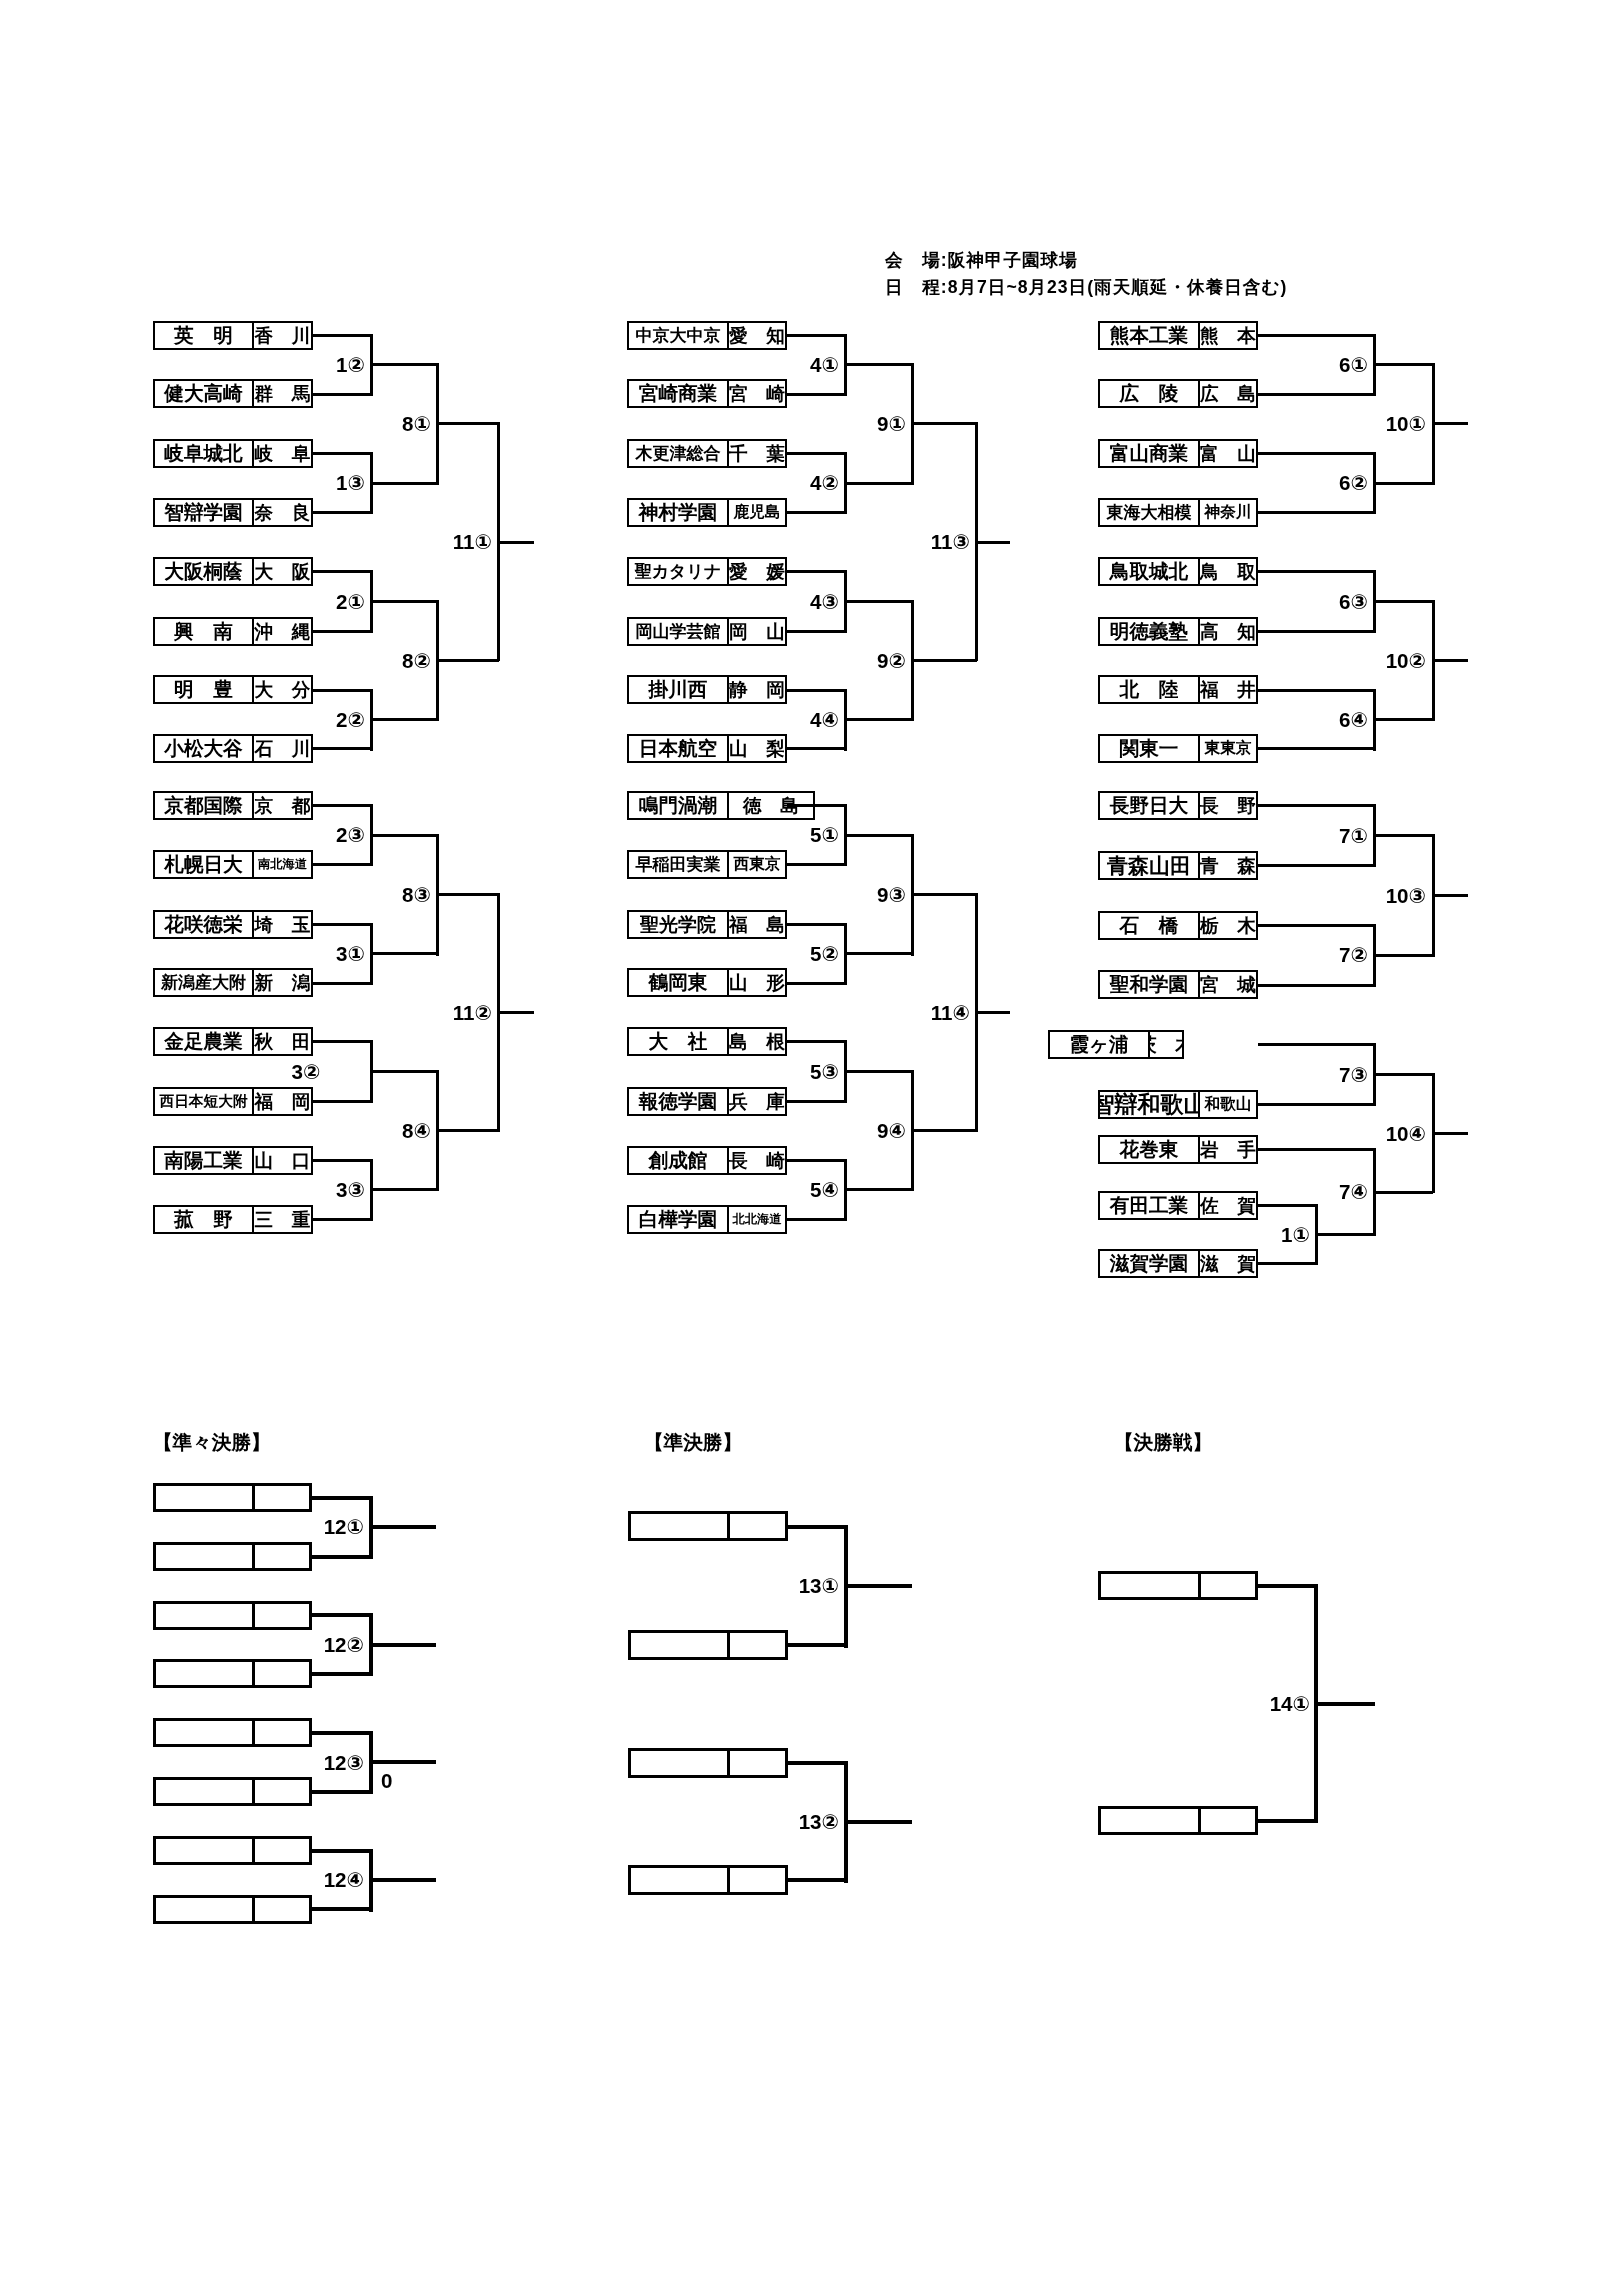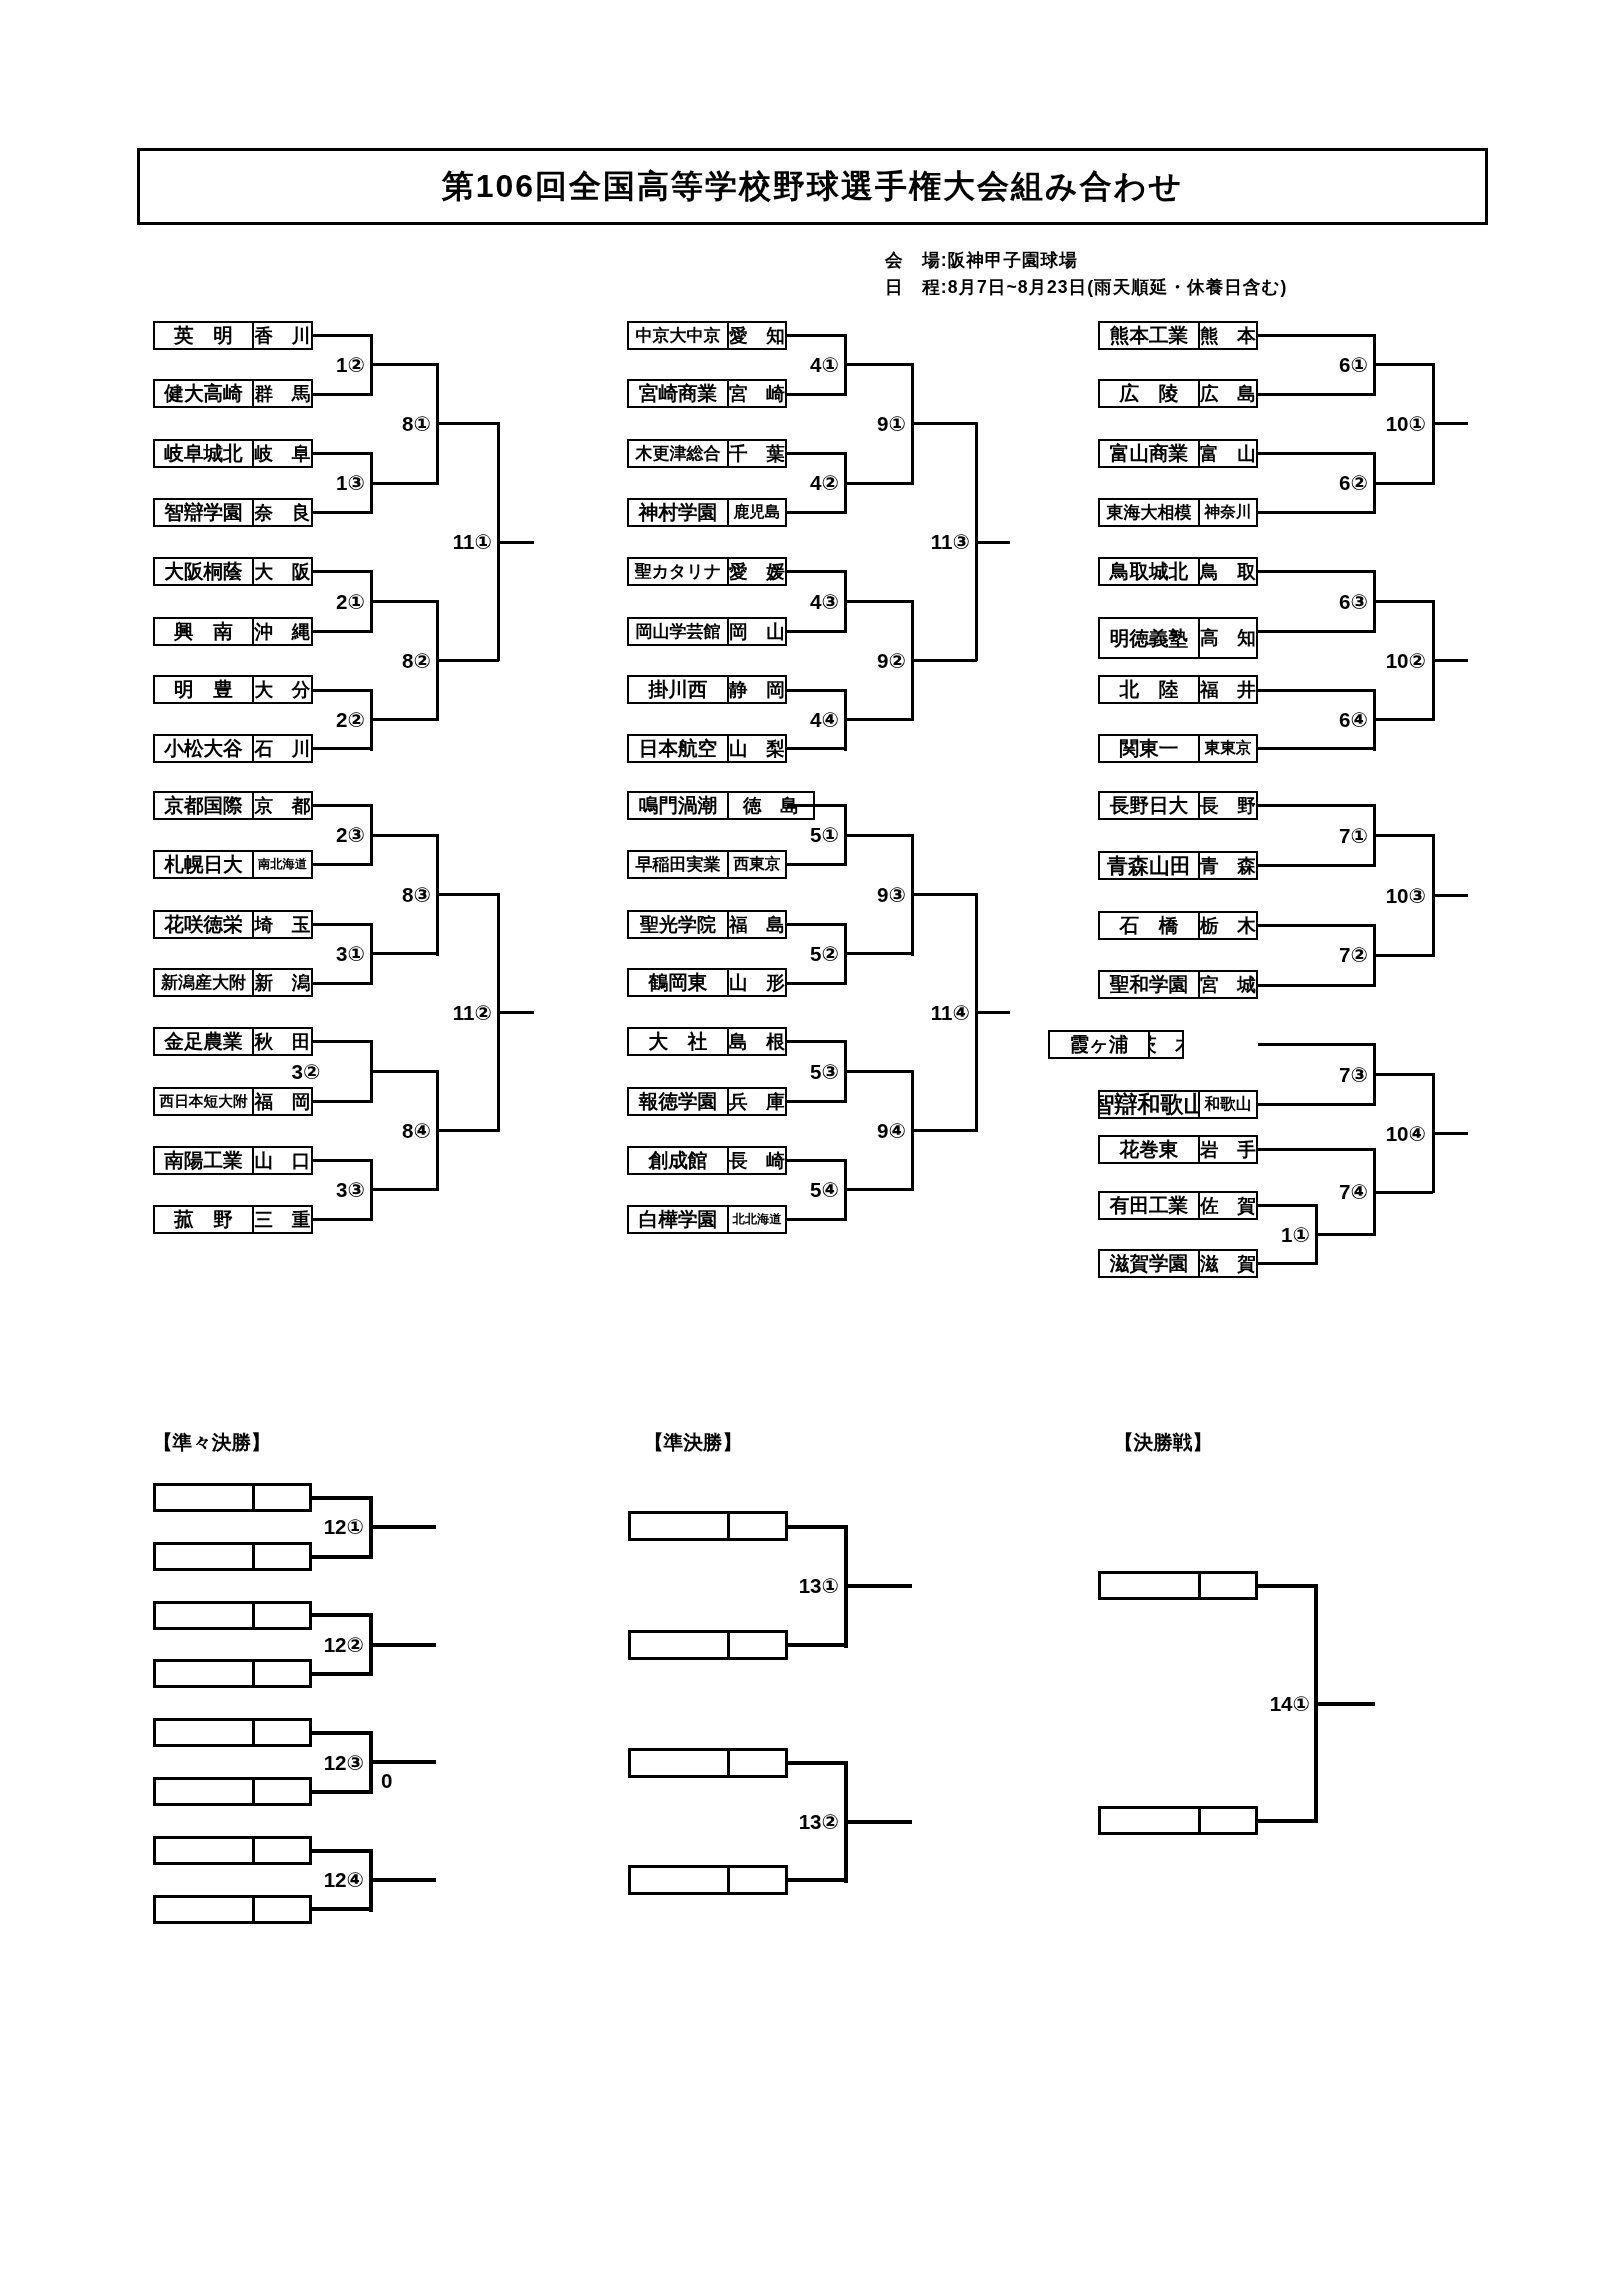--- a/index.html
+++ b/index.html
@@ -16,23 +16,20 @@
   .cell.name{border-right:2.9px solid #000;}
   .team-box.thick .cell.name{border-right-width:3.9px;}
   .line{background:#000;}
   .mlabel{font-size:20.6px;font-weight:bold;text-align:right;height:27.4px;line-height:27.4px;width:118px;white-space:nowrap;}
   .note{font-size:20.6px;font-weight:bold;width:25.5px;text-align:center;}
 </style>
 </head>
 <body>
 
 <div class="page">
-  <div class="abs title-box">
-    <span>第106回全国高等学校野球選手権大会組み合わせ</span>
-  </div>
   <div class="abs meta" style="top:248px;">会　場:阪神甲子園球場</div>
   <div class="abs meta" style="top:275px;">日　程:8月7日~8月23日(雨天順延・休養日含む)</div>
 
   <div class="abs sec-label" style="left:153px;top:1429px;">【準々決勝】</div>
   <div class="abs sec-label" style="left:644px;top:1429px;">【準決勝】</div>
   <div class="abs sec-label" style="left:1114px;top:1429px;">【決勝戦】</div>
 
   <div id="bracket-root">
       <div class="abs team-box" style="left: 153px; top: 321px; width: 160px; height: 29px;">
         <div class="cell name" style="width: 97px; font-size: 19.6px;">英　明</div>
@@ -291,21 +288,21 @@
         <div class="cell pref" style="flex: 1 1 0%; font-size: 18.6px;">富　山</div>
       </div>
       <div class="abs team-box" style="left: 1098px; top: 498px; width: 160px; height: 29px;">
         <div class="cell name" style="width: 98px; font-size: 17px;">東海大相模</div>
         <div class="cell pref" style="flex: 1 1 0%; font-size: 15.7px;">神奈川</div>
       </div>
       <div class="abs team-box" style="left: 1098px; top: 557px; width: 160px; height: 29px;">
         <div class="cell name" style="width: 98px; font-size: 19.6px;">鳥取城北</div>
         <div class="cell pref" style="flex: 1 1 0%; font-size: 18.6px;">鳥　取</div>
       </div>
-      <div class="abs team-box" style="left: 1098px; top: 617px; width: 160px; height: 42px;">
+      <div class="abs team-box" style="left: 1098px; top: 617px; width: 160px; height: 29px;">
         <div class="cell name" style="width: 98px; font-size: 19.6px;">明徳義塾</div>
         <div class="cell pref" style="flex: 1 1 0%; font-size: 18.6px;">高　知</div>
       </div>
       <div class="abs team-box" style="left: 1098px; top: 675px; width: 160px; height: 29px;">
         <div class="cell name" style="width: 98px; font-size: 19.6px;">北　陸</div>
         <div class="cell pref" style="flex: 1 1 0%; font-size: 18.6px;">福　井</div>
       </div>
       <div class="abs team-box" style="left: 1098px; top: 734px; width: 160px; height: 29px;">
         <div class="cell name" style="width: 98px; font-size: 19.6px;">関東一</div>
         <div class="cell pref" style="flex: 1 1 0%; font-size: 15.7px;">東東京</div>

